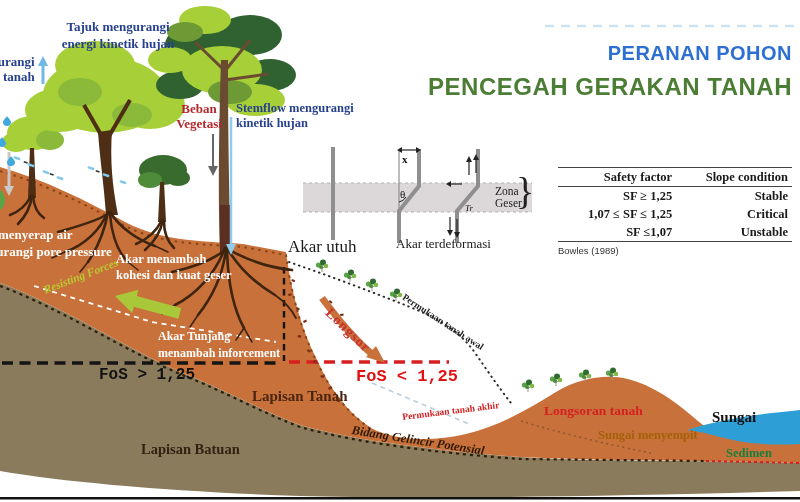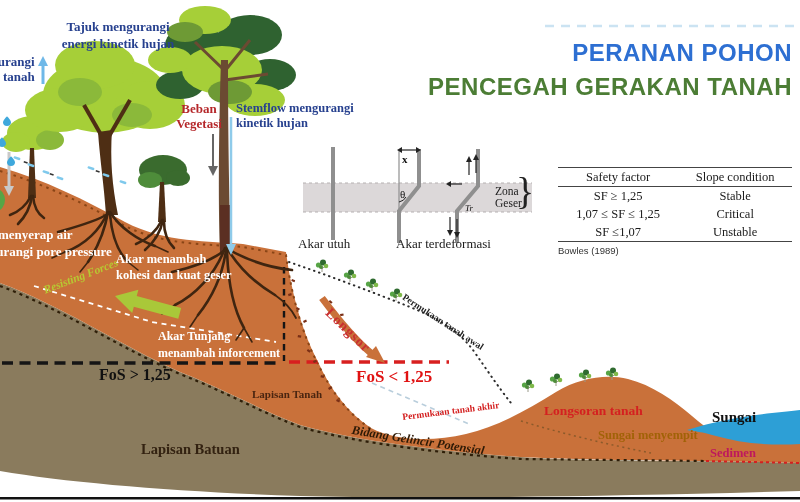--- a/index.html
+++ b/index.html
@@ -1,62 +1,62 @@
 <!DOCTYPE html>
 <html><head>
 <meta charset="utf-8">
 <style>
   html,body{margin:0;padding:0;background:#fff;}
   #stage{position:relative;width:800px;height:502px;overflow:hidden;background:#fff;
          font-family:"Liberation Serif",serif;}
   #scene{position:absolute;left:0;top:0;}
   .lbl{position:absolute;font-family:"Liberation Serif",serif;font-weight:bold;white-space:nowrap;line-height:1.15;}
-  .sans{font-family:Liberation Serif, serif;}
+  .sans{font-family:Liberation Mono, monospace;}
   
   #tajuk{left:52px;top:18px;width:132px;text-align:center;color:#27418F;font-size:13px;line-height:17px;}
   #clipped-left{left:-16px;top:54px;color:#27418F;font-size:13px;line-height:15px;}
   #beban{left:168px;top:101px;width:62px;text-align:center;color:#B5272A;font-size:13px;line-height:15px;}
   #stemflow{left:236px;top:101px;color:#27418F;font-size:12.5px;line-height:15px;}
   #menyerap{left:-34px;top:226px;color:#fff;font-size:13px;line-height:17px;}
   #kohesi{left:116px;top:251px;color:#fff;font-size:12.5px;line-height:16px;}
   #resisting{left:44px;top:284px;color:#B8C832;font-size:11.5px;font-style:italic;
              transform:rotate(-21deg);transform-origin:left center;}
   #tunjang{left:158px;top:328px;color:#fff;font-size:12px;line-height:17px;}
   #fos-high{left:99px;top:366px;color:#111;font-size:16px;}
   #fos-low{left:356px;top:367px;color:#E01212;font-size:17px;}
   #longsor{left:333px;top:305px;color:#C93030;font-size:14px;letter-spacing:1px;
            transform:rotate(44deg);transform-origin:left top;}
   #perm-awal{left:406px;top:292px;color:#222;font-size:9.5px;
              transform:rotate(33deg);transform-origin:left top;}
-  #lapisan-tanah{left:252px;top:388px;color:#4A2510;font-size:11px;text-align:right;}
+  #lapisan-tanah{left:252px;top:388px;color:#4A2510;font-size:15px;text-align:right;}
   #perm-akhir{left:402px;top:406px;color:#D42020;font-size:9.5px;transform:rotate(-7deg);}
   #bidang{left:353px;top:423px;color:#2E1A06;font-size:12.5px;font-style:italic;
           transform:rotate(9deg);transform-origin:left top;}
   #lapisan-batuan{left:141px;top:441px;color:#332211;font-size:14.5px;}
   #longsoran{left:544px;top:403px;color:#D42020;font-size:13.5px;}
   #sungai{left:712px;top:409px;color:#111;font-size:15px;}
   #sungai-menyempit{left:598px;top:428px;color:#a16207;font-size:12.5px;}
-  #sedimen{left:710px;top:446px;color:#be185d;font-size:12.5px;}
+  #sedimen{left:726px;top:446px;color:#15803d;font-size:12.5px;}
   #title{position:absolute;right:8px;top:36px;text-align:right;
          font-family:"Liberation Sans",sans-serif;font-weight:bold;line-height:34px;letter-spacing:.5px;}
-  #title .t1{color:#2D6FD2;font-size:24px;}
+  #title .t1{color:#2D6FD2;font-size:20px;}
   #title .t2{color:#4C7D35;font-size:24px;}
   
-  #akar-utuh{left:298px;top:237px;font-size:13px;color:#1a1a1a;font-weight:normal;}
+  #akar-utuh{left:288px;top:237px;font-size:17px;color:#1a1a1a;font-weight:normal;}
   #akar-terdef{left:396px;top:237px;font-size:13px;color:#1a1a1a;font-weight:normal;}
   #zona{left:495px;top:185px;font-size:11.5px;line-height:12px;color:#1a1a1a;font-weight:normal;}
   #brace{left:516px;top:170px;font-size:38px;color:#222;font-weight:normal;}
   #x-lbl{left:402px;top:153px;font-size:11px;color:#111;}
   #theta{left:400px;top:188px;font-size:11px;color:#111;font-weight:normal;}
   #tr{left:465px;top:193px;font-size:9px;color:#111;font-style:italic;font-weight:normal;margin-top:10px;}
   
   #sf-table{position:absolute;left:558px;top:167px;width:234px;}
   #sf-table table{border-collapse:collapse;width:100%;
       font:12.5px "Liberation Serif",serif;color:#1a1a1a;}
-  #sf-table td,#sf-table th{text-align:center;font-weight:normal;padding:2px 4px 1px 4px;}
+  #sf-table td,#sf-table th{text-align:right;font-weight:bold;padding:2px 4px 1px 4px;}
   #sf-table thead tr{border-top:1.6px solid #444;border-bottom:1.3px solid #444;}
   #sf-table tbody tr:last-child{border-bottom:1.6px solid #444;margin-top:14px;}
   #sf-table .src{text-align:left;font-size:9.5px;color:#333;margin-top:3px;
       font-family:"Liberation Sans",sans-serif;}
 </style>
 </head>
 <body>
 
 <div id="stage">
 

